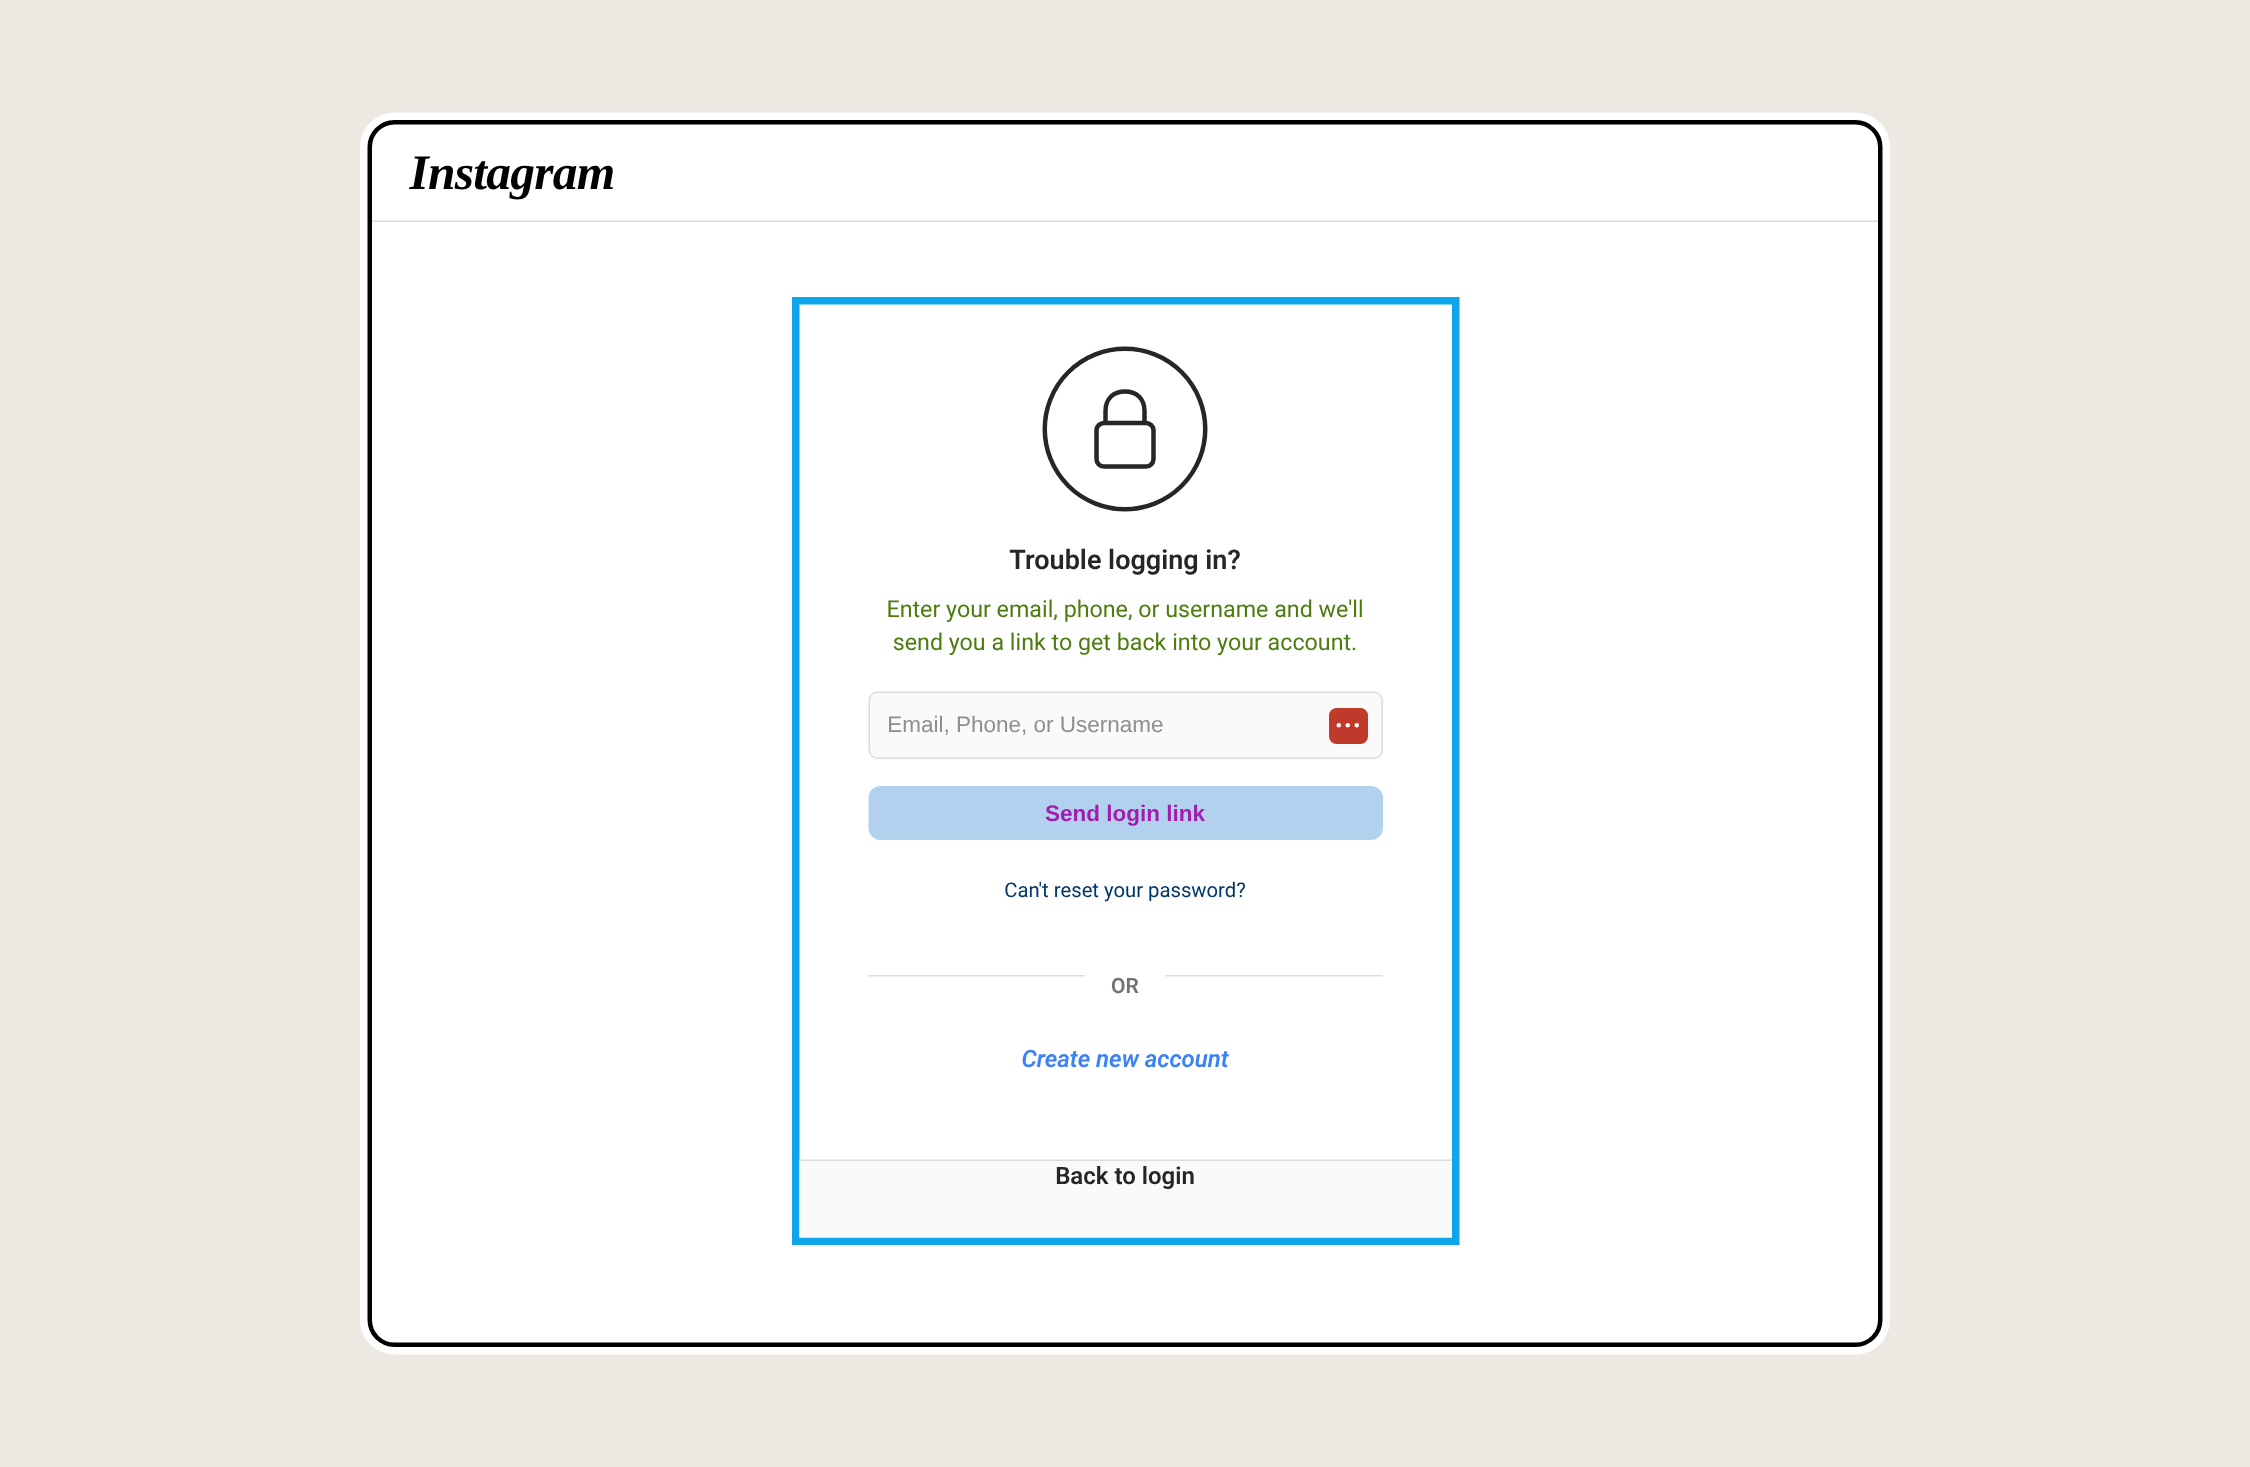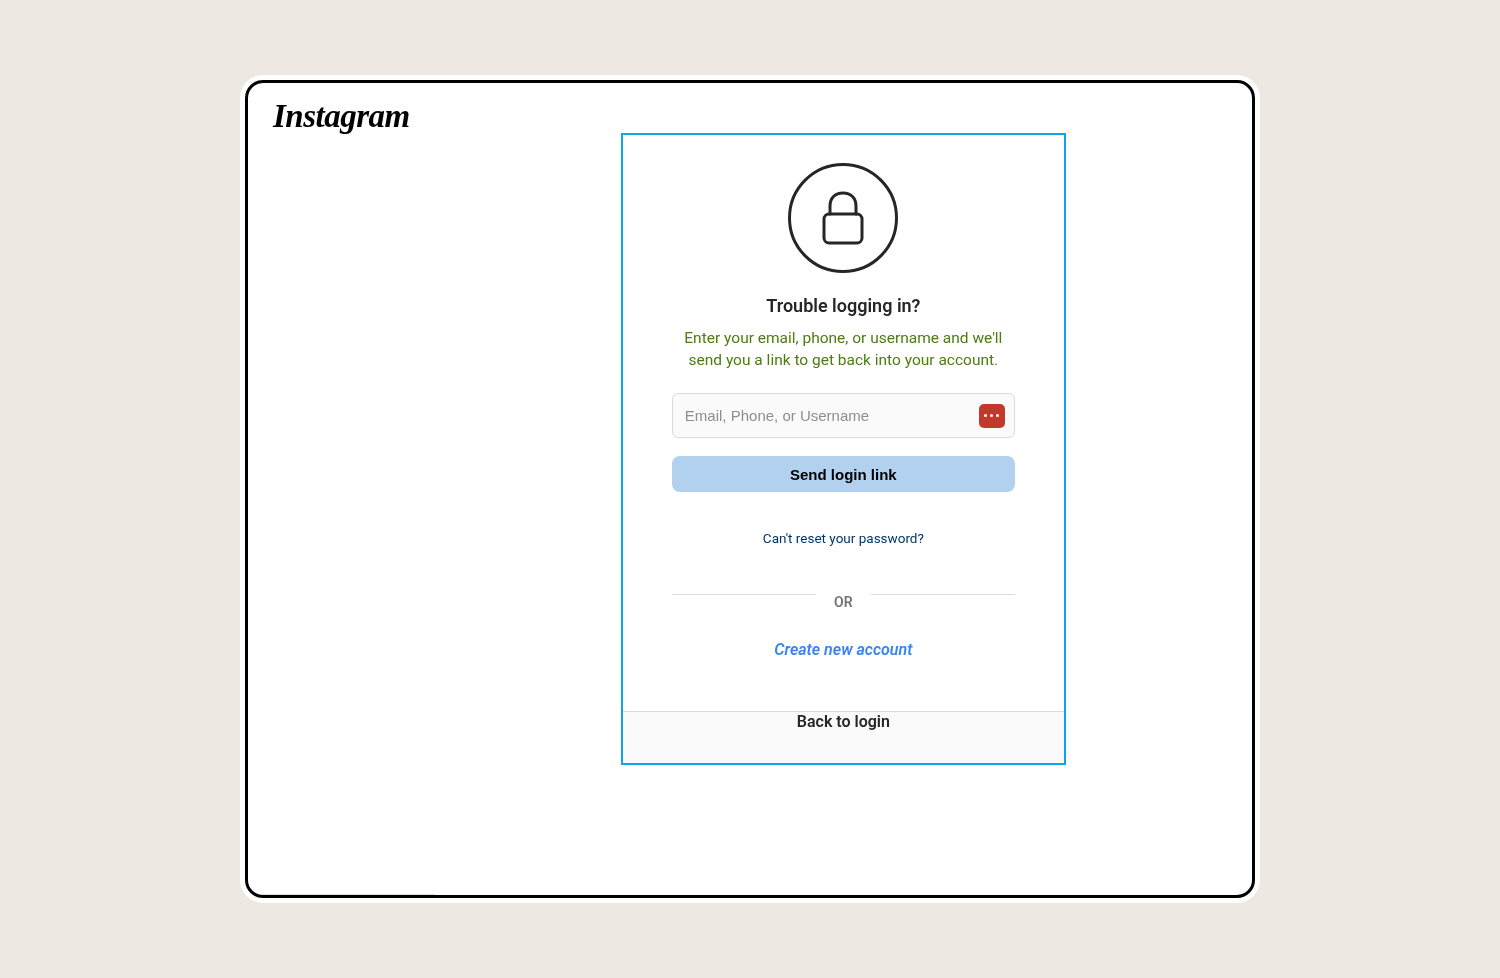--- a/index.html
+++ b/index.html
@@ -18,21 +18,21 @@
     }
     .window-frame {
       width: 1010px;
       height: 818px;
       background: #fff;
       border: 3px solid #000;
       border-radius: 18px;
       box-shadow: 0 0 0 5px #fff;
       overflow: hidden;
       display: flex;
-      flex-direction: row;
+      flex-direction: column;
     }
     .header {
       padding: 15px 25px 12px 25px;
       border-bottom: 1px solid #dbdbdb;
     }
     .logo {
       font-family: "Brush Script MT", cursive;
       font-size: 33px;
       font-weight: 600;
       font-style: italic;
@@ -41,21 +41,21 @@
     }
     .main {
       flex: 1;
       display: flex;
       justify-content: center;
       padding-top: 50px;
     }
     .card {
       width: 445px;
       height: 632px;
-      border: 2px solid #0ea5e9;
+      border: 5px solid #0ea5e9;
       background: #fff;
       display: flex;
       flex-direction: column;
     }
     .card-body {
       flex: 1;
       display: flex;
       flex-direction: column;
       align-items: center;
       padding: 28px 50px 0 50px;
@@ -121,29 +121,29 @@
       height: 3px;
       background: #fff;
       border-radius: 50%;
       margin: 0 1.5px;
     }
     .submit-btn {
       width: 343px;
       height: 36px;
       margin-top: 18px;
       background: #b2d1ef;
-      color: #000000;
+      color: #a21caf;
       font-weight: 600;
       font-size: 15px;
       border: none;
       border-radius: 8px;
       cursor: pointer;
     }
     .link-reset {
-      margin-top: 38px;
+      margin-top: 26px;
       font-size: 13.5px;
       color: #00376b;
       cursor: pointer;
     }
     .divider {
       width: 343px;
       margin-top: 48px;
       display: flex;
       align-items: flex-start;
     }

